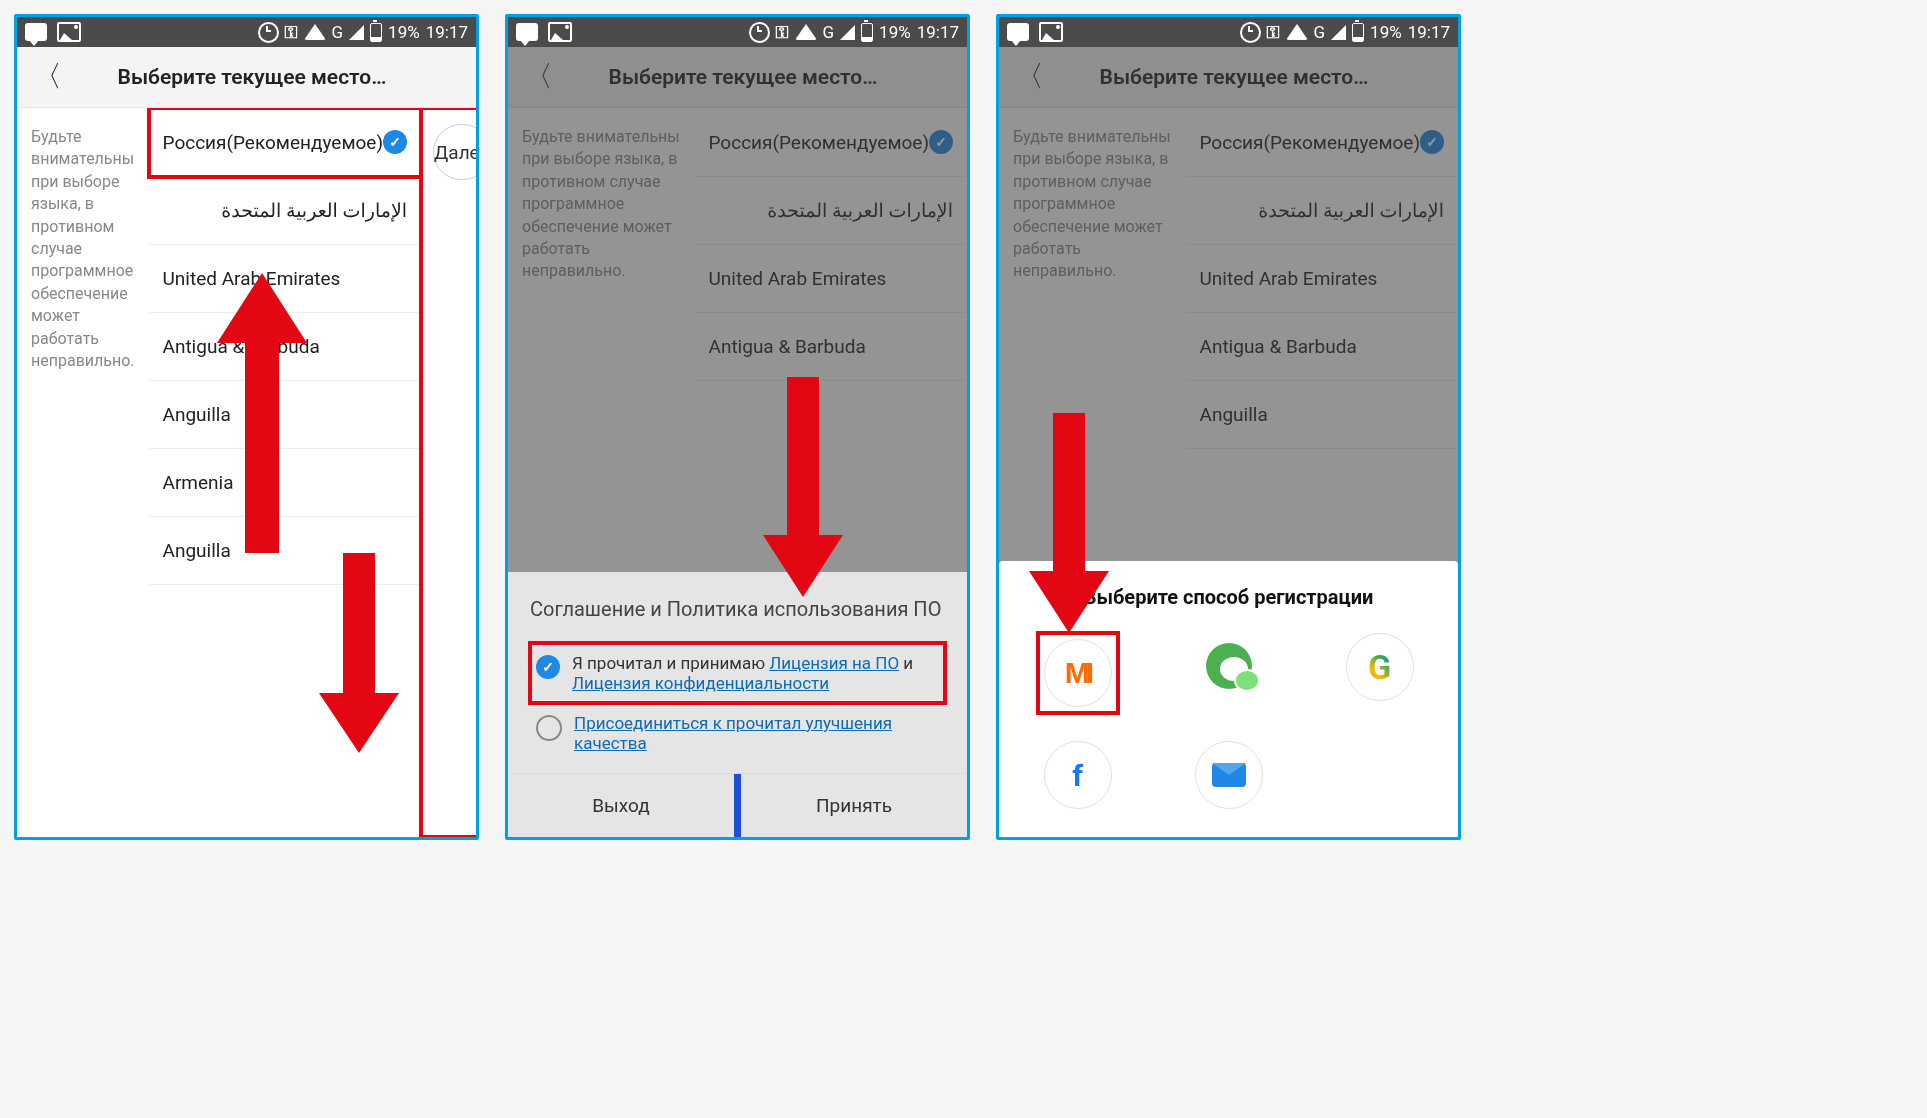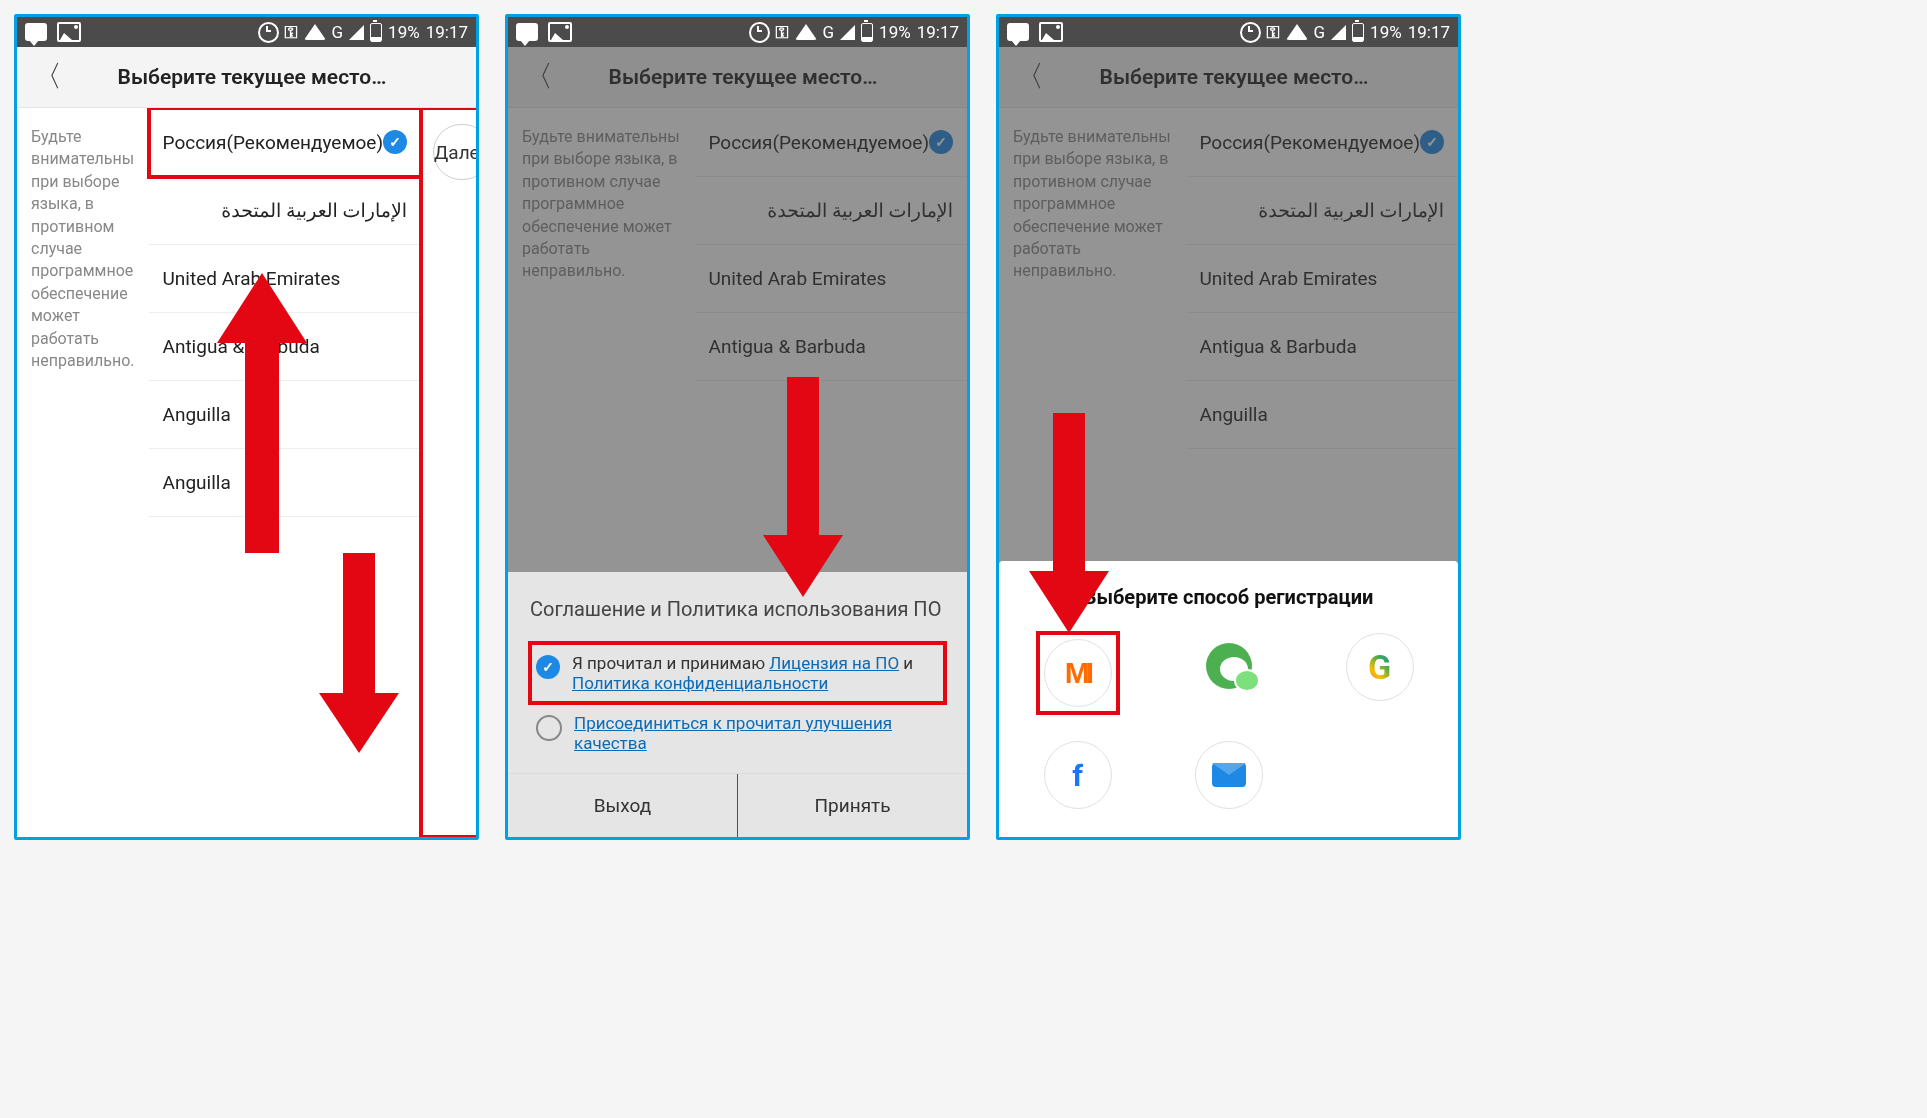--- a/index.html
+++ b/index.html
@@ -40,21 +40,21 @@
   
   .dialog{position:absolute;left:0;right:0;bottom:0;background:#e5e5e5;z-index:20;}
   .dialog-inner{padding:24px 22px 10px;}
   .dialog-title{font-size:20px;color:#444;margin-bottom:20px;line-height:1.35;}
   .agree-row{display:flex;align-items:flex-start;gap:12px;padding:10px 6px;font-size:17px;color:#333;}
   .agree-row .check-circle{flex:none;margin-top:2px;}
   .agree-row .radio-empty{flex:none;width:22px;height:22px;border:2px solid #888;border-radius:50%;margin-top:2px;}
   .agree-row a{color:#0b6bb7;text-decoration:underline;}
   .dialog-buttons{display:flex;border-top:1px solid #ddd;}
   .dialog-buttons>div{flex:1;text-align:center;padding:20px 0;font-size:19px;color:#333;}
-  .dialog-buttons>div+div{border-left:1px solid #1d4ed8;}
+  .dialog-buttons>div+div{border-left:7px solid #1d4ed8;}
   
   .sheet{position:absolute;left:0;right:0;bottom:0;background:#fff;z-index:20;border-top-left-radius:4px;border-top-right-radius:4px;padding:24px 18px 28px;}
   .sheet-title{text-align:center;font-weight:700;font-size:20px;color:#111;margin-bottom:24px;}
   .sheet-grid{display:grid;grid-template-columns:repeat(3,1fr);gap:28px 30px;justify-items:center;}
   .social-icn{width:66px;height:66px;border:1px solid #e1e1e1;border-radius:50%;display:flex;align-items:center;justify-content:center;font-size:30px;font-weight:700;}
   .mi{color:#ff6b00;font-family:Arial,sans-serif;letter-spacing:-4px;}
   .wechat{background:#4caf50;border:none;position:relative;}
   .wechat:before{content:"";position:absolute;width:28px;height:24px;background:#fff;border-radius:50%;top:14px;left:14px;}
   .wechat:after{content:"";position:absolute;width:22px;height:19px;background:#7de07d;border:2px solid #fff;border-radius:50%;top:26px;left:28px;}
   .google-wrap{width:66px;height:66px;border:1px solid #e1e1e1;border-radius:50%;display:flex;align-items:center;justify-content:center;}
@@ -101,20 +101,23 @@
       <div class="country-item">
         <span>United Arab Emirates</span>
       </div>
       <div class="country-item">
         <span>Antigua &amp; Barbuda</span>
       </div>
       <div class="country-item">
         <span>Anguilla</span>
       </div>
       <div class="country-item">
+        <span>Armenia</span>
+      </div>
+      <div class="country-item">
         <span>Anguilla</span>
       </div>
     </div>
     <div class="footer-btn-wrap redbox">
       <div class="footer-btn">
         <span>Далее</span>
       </div>
     </div>
   </div>
 
@@ -169,21 +172,21 @@
       </div>
     </div>
   </div>
   <div class="dim-overlay"></div>
   <div class="dialog">
     <div class="dialog-inner">
       <div class="dialog-title">Соглашение и Политика использования ПО</div>
       <div class="agree-row redbox">
         <span class="check-circle">✓</span>
         <span>
-          <span>Я прочитал и принимаю </span><a>Лицензия на ПО</a><span> и </span><a>Политика конфиденциальности</a>
+          <span>Я прочитал и принимаю </span><a>Лицензия на ПО</a><span> и </span><a>Лицензия конфиденциальности</a>
         </span>
       </div>
       <div class="agree-row">
         <span class="radio-empty"></span>
         <span><a>Присоединиться к прочитал улучшения качества</a></span>
       </div>
     </div>
     <div class="dialog-buttons">
       <div><span>Выход</span></div>
       <div><span>Принять</span></div>

